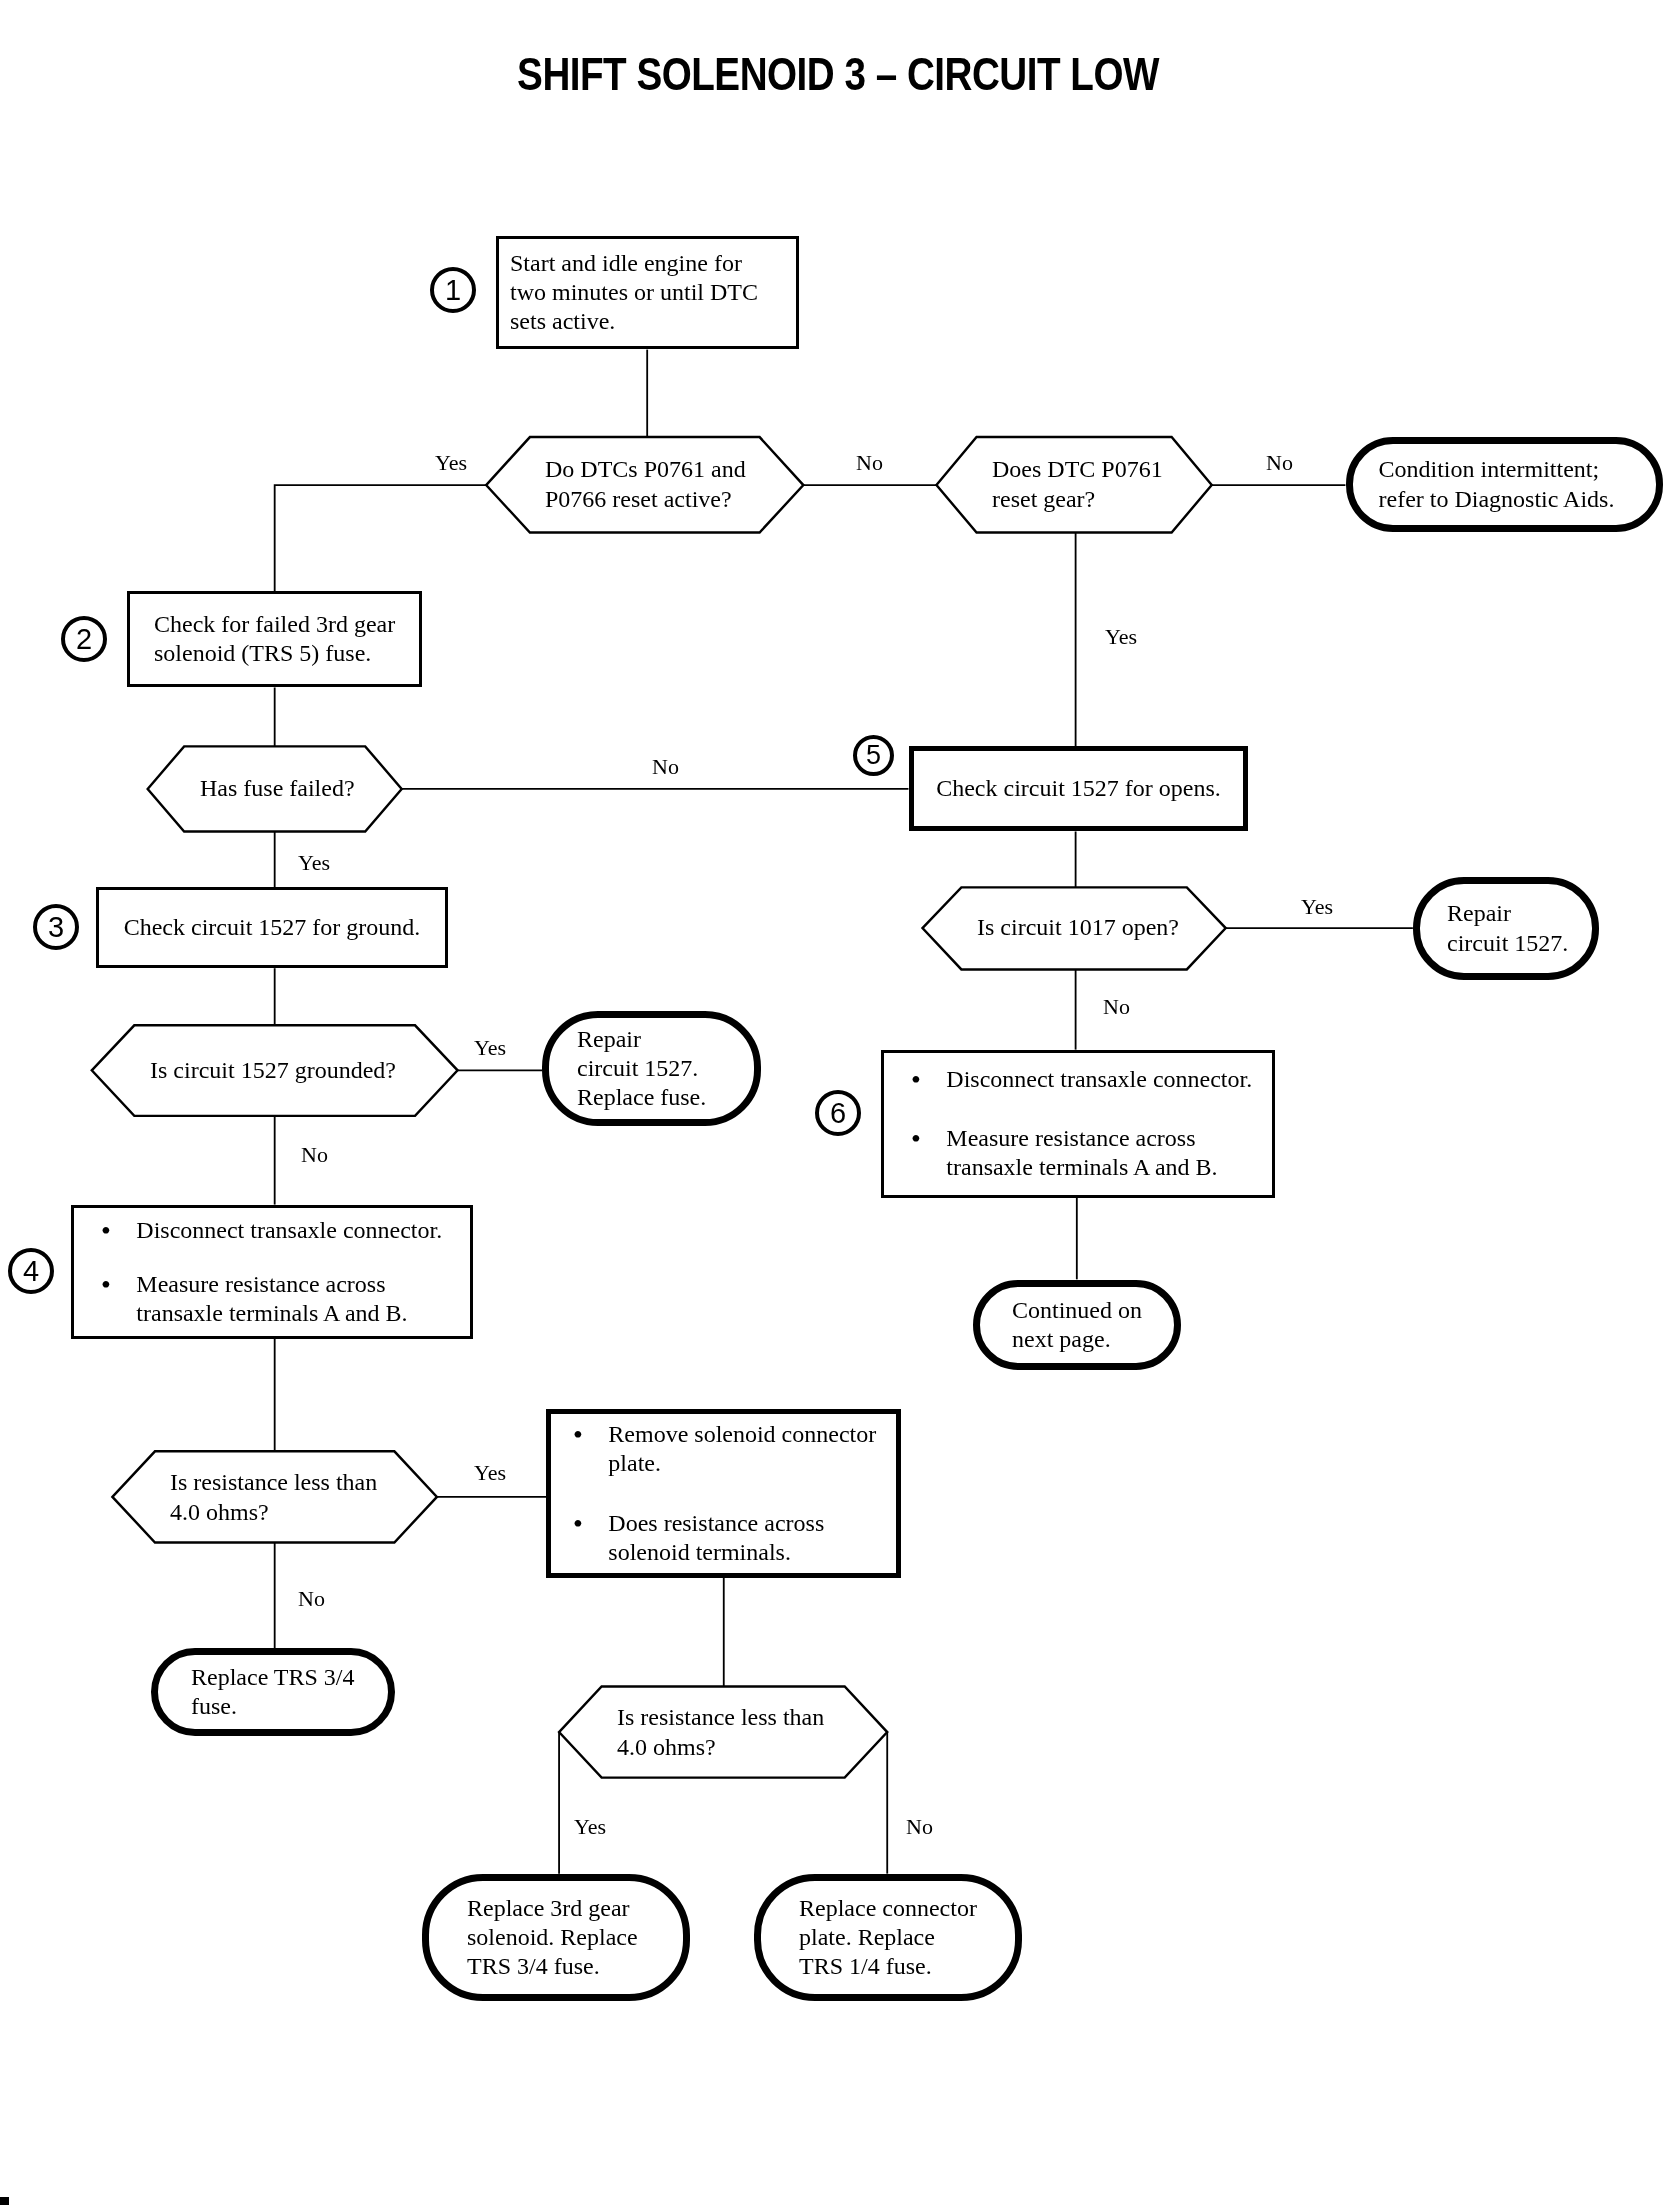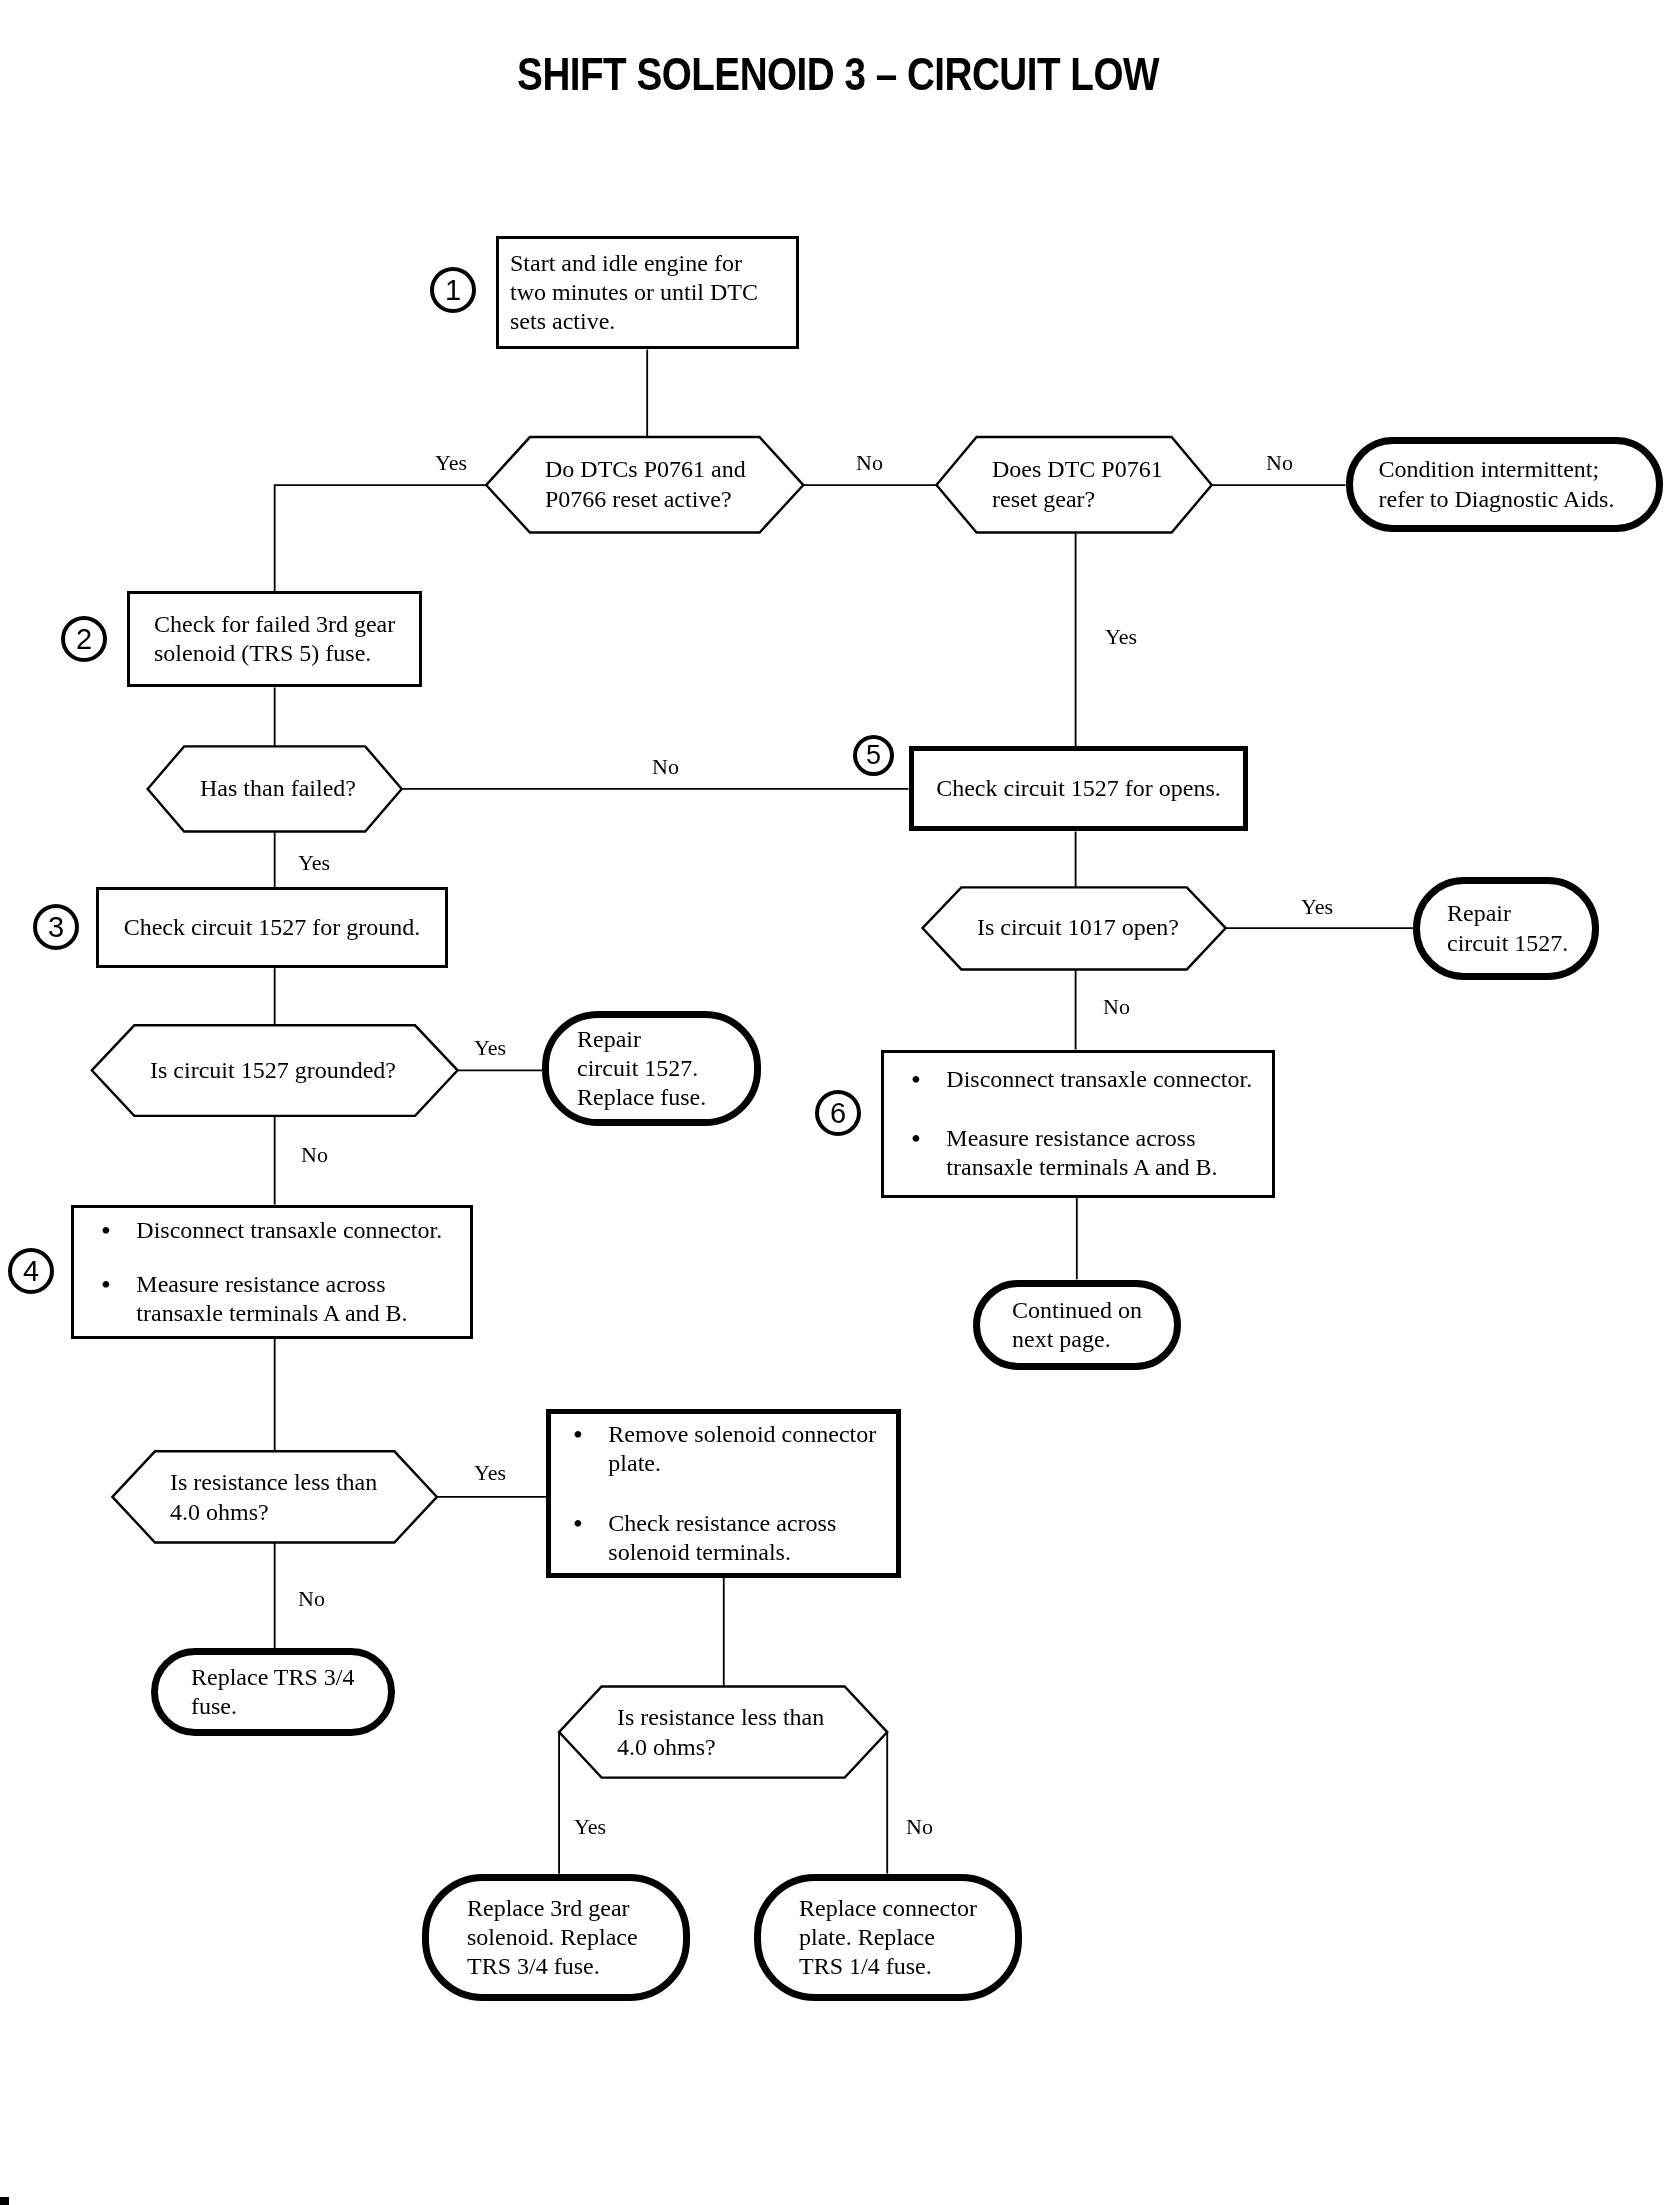--- a/index.html
+++ b/index.html
@@ -94,21 +94,21 @@
 
   <div class="numcircle" style="left:61px;top:616px;width:46px;height:46px;">
       <span>2</span>
     </div>
   <div class="node process" style="left:127px;top:591px;width:295px;height:96px;padding-left:24px;">
     <div class="txt">Check for failed 3rd gear
 solenoid (TRS 5) fuse.</div>
   </div>
 
   <div class="node hexlabel" style="left:148px;top:746px;width:254px;height:85px;padding-left:52px;">
-    <div class="txt">Has than failed?</div>
+    <div class="txt">Has fuse failed?</div>
   </div>
   <div class="numcircle" style="left:853px;top:735px;width:41px;height:41px;font-size:27px;">
       <span>5</span>
     </div>
   <div class="node process thick center" style="left:909px;top:746px;width:339px;height:85px;">
     <div class="txt">Check circuit 1527 for opens.</div>
   </div>
 
   <div class="numcircle" style="left:33px;top:904px;width:46px;height:46px;">
       <span>3</span>
@@ -174,21 +174,21 @@
 4.0 ohms?</div>
   </div>
   <div class="node process thick bullets" style="left:546px;top:1409px;width:355px;height:169px;gap:30px;padding-left:22px;">
     <div class="bullet-item">
       <span class="dot">•</span>
       <span class="txt">Remove solenoid connector
 plate.</span>
     </div>
     <div class="bullet-item">
       <span class="dot">•</span>
-      <span class="txt">Check resistance across
+      <span class="txt">Does resistance across
 solenoid terminals.</span>
     </div>
   </div>
 
   <div class="node terminal" style="left:151px;top:1648px;width:244px;height:88px;border-radius:44px;padding-left:33px;">
     <div class="txt">Replace TRS 3/4
 fuse.</div>
   </div>
 
   <div class="node hexlabel" style="left:559px;top:1687px;width:328px;height:91px;padding-left:58px;">

